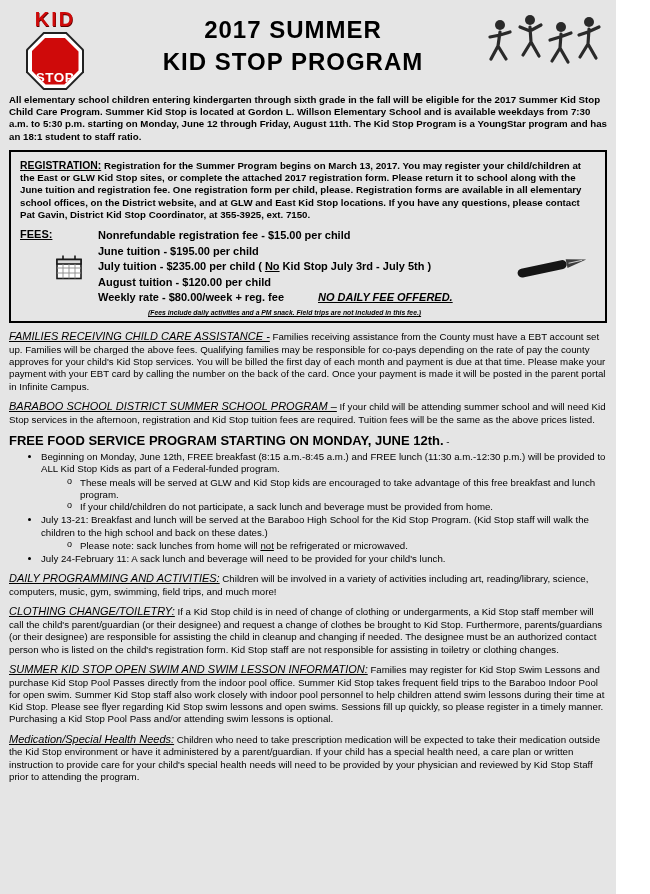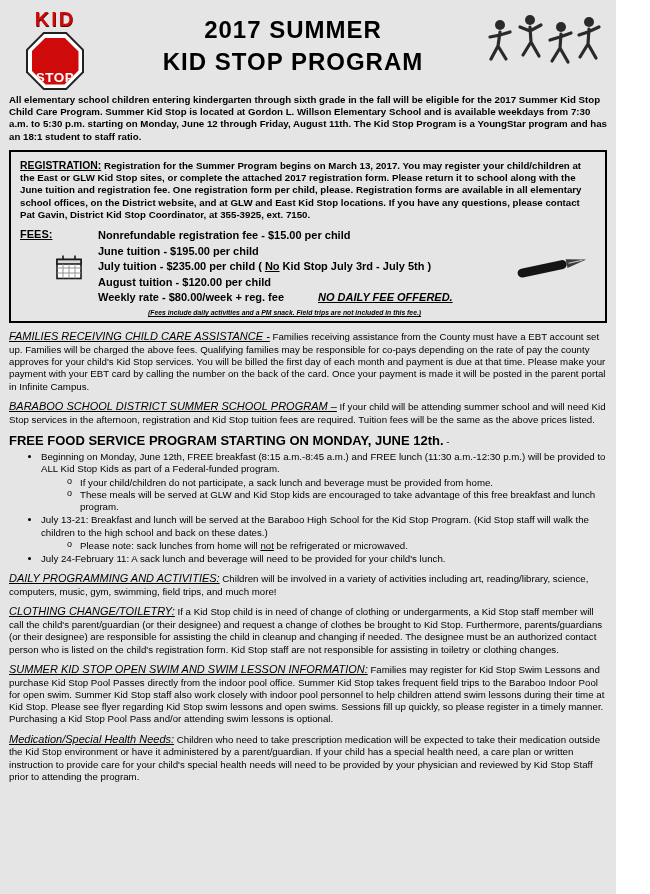--- a/index.html
+++ b/index.html
@@ -152,22 +152,22 @@
     <span class="sec-h">BARABOO SCHOOL DISTRICT SUMMER SCHOOL PROGRAM –</span><span> If your child will be attending summer school and will need Kid Stop services in the afternoon, registration and Kid Stop tuition fees are required.  Tuition fees will be the same as the above prices listed.</span>
   </p>
 
   <div class="section">
     <span class="sec-h-upright">FREE FOOD SERVICE PROGRAM STARTING ON MONDAY, JUNE 12th.</span>
     <span>-</span>
     <ul class="bullets">
       <li>
         <span>Beginning on Monday, June 12th, FREE breakfast (8:15 a.m.-8:45 a.m.) and FREE lunch (11:30 a.m.-12:30 p.m.) will be provided to ALL Kid Stop Kids as part of a Federal-funded program.</span>
         <ul class="sub-bullets">
+          <li><span>These meals will be served at GLW and Kid Stop kids are encouraged to take advantage of this free breakfast and lunch program.</span></li>
           <li><span>If your child/children do not participate, a sack lunch and beverage must be provided from home.</span></li>
-          <li><span>These meals will be served at GLW and Kid Stop kids are encouraged to take advantage of this free breakfast and lunch program.</span></li>
         </ul>
       </li>
       <li>
         <span>July 13-21: Breakfast and lunch will be served at the Baraboo High School for the Kid Stop Program. (Kid Stop staff will walk the children to the high school and back on these dates.)</span>
         <ul class="sub-bullets">
           <li><span>Please note: sack lunches from home will </span><span class="u">not</span><span> be refrigerated or microwaved.</span></li>
         </ul>
       </li>
       <li><span>July 24-February 11: A sack lunch and beverage will need to be provided for your child's lunch.</span></li>
     </ul>

